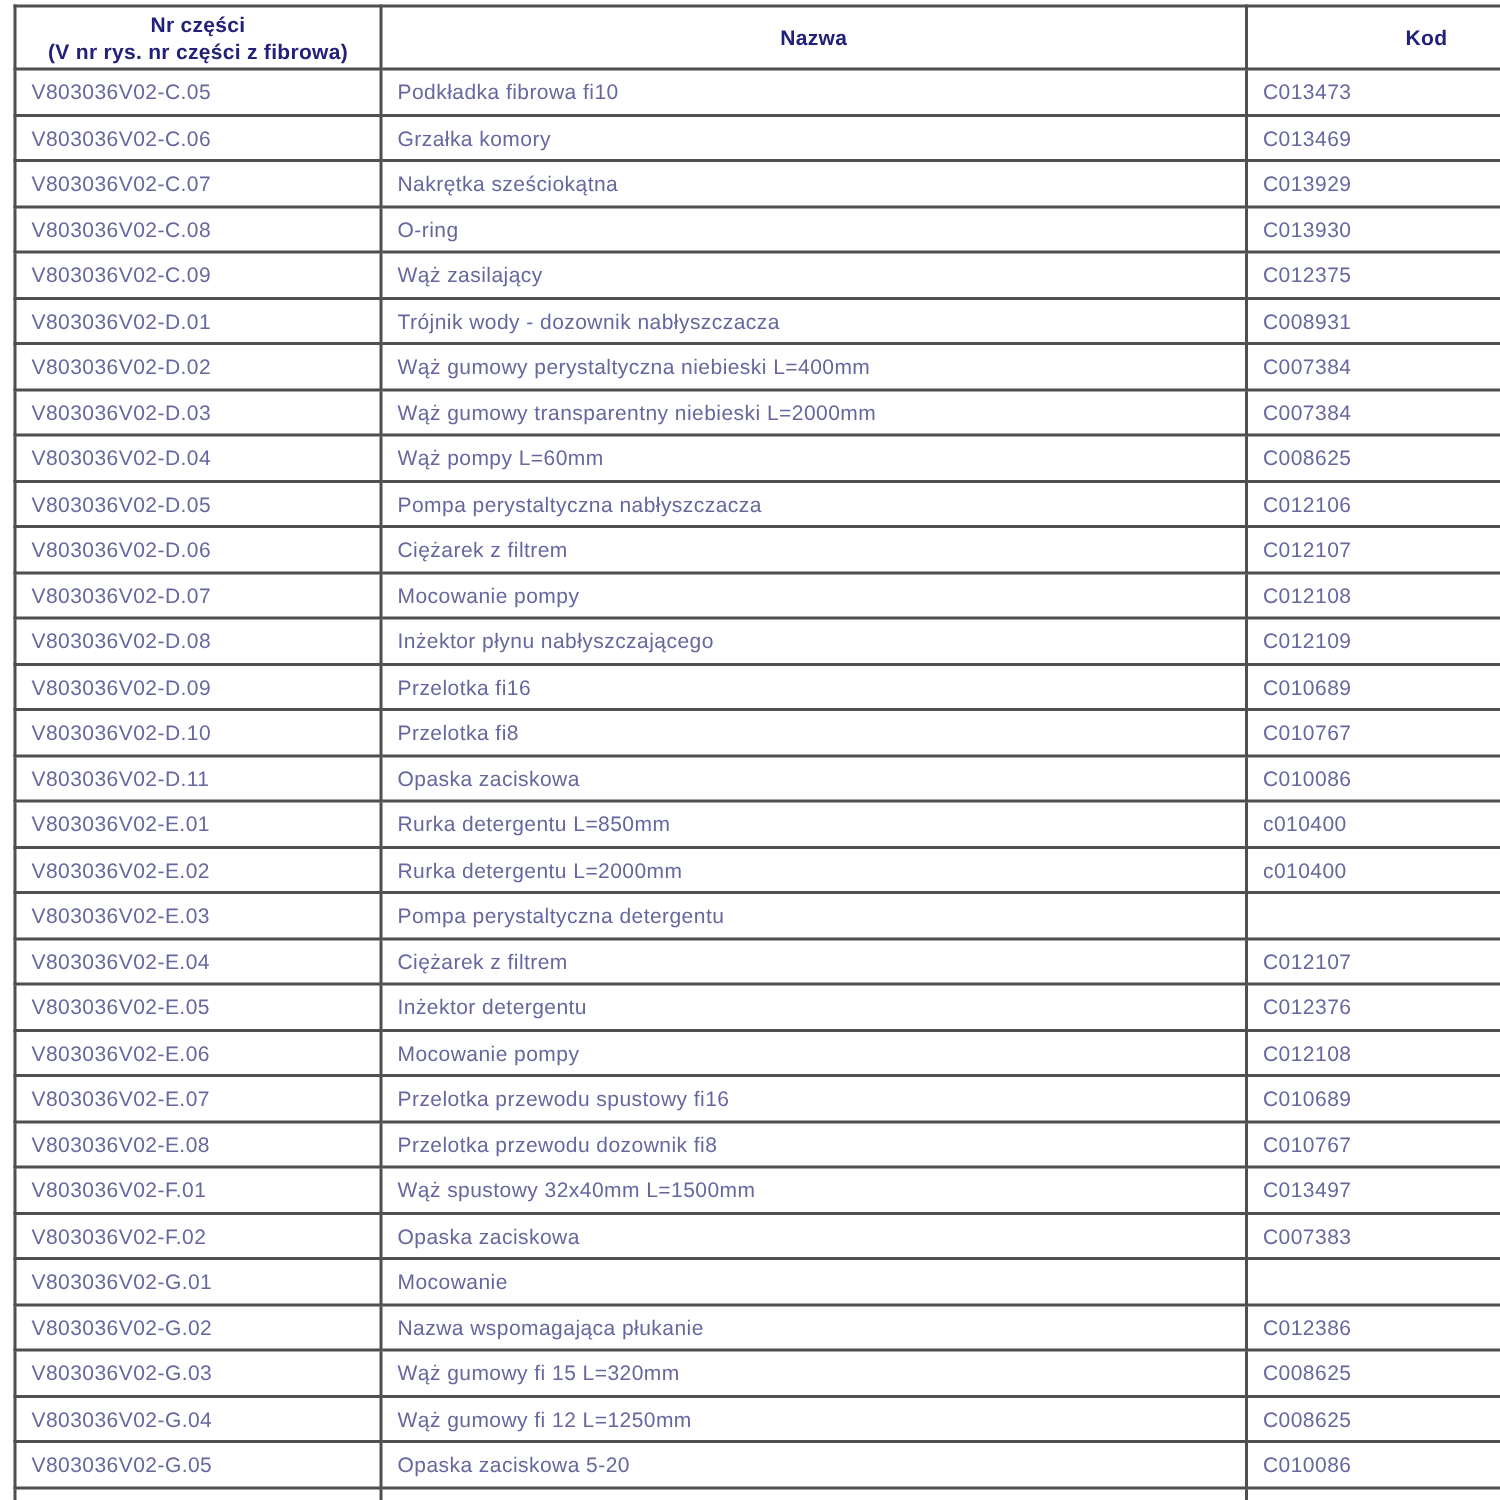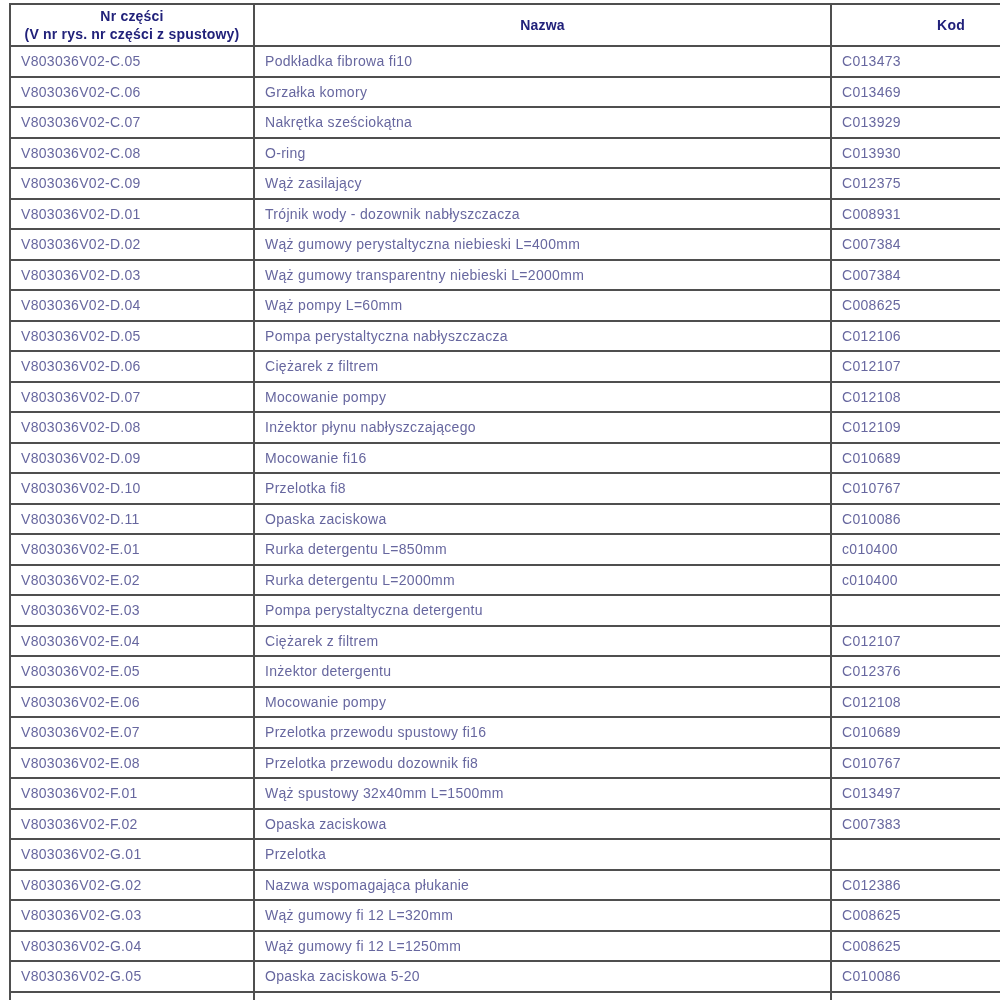--- a/index.html
+++ b/index.html
@@ -67,21 +67,21 @@
   <table class="parts-table">
     <colgroup>
       <col style="width:244px">
       <col style="width:577px">
       <col style="width:240px">
     </colgroup>
     <thead>
       <tr>
         <th>
           <div class="hdr-line">Nr części</div>
-          <div class="hdr-line">(V nr rys. nr części z spustowy)</div>
+          <div class="hdr-line">(V nr rys. nr części z fibrowa)</div>
         </th>
         <th>Nazwa</th>
         <th>Kod</th>
       </tr>
     </thead>
     <tbody id="rows-body">
   <tr>
     <td>V803036V02-C.05</td>
     <td>Podkładka fibrowa fi10</td>
     <td>C013473</td>
@@ -154,21 +154,21 @@
   </tr>
 
   <tr>
     <td>V803036V02-D.08</td>
     <td>Inżektor płynu nabłyszczającego</td>
     <td>C012109</td>
   </tr>
 
   <tr>
     <td>V803036V02-D.09</td>
-    <td>Mocowanie fi16</td>
+    <td>Przelotka fi16</td>
     <td>C010689</td>
   </tr>
 
   <tr>
     <td>V803036V02-D.10</td>
     <td>Przelotka fi8</td>
     <td>C010767</td>
   </tr>
 
   <tr>
@@ -232,33 +232,33 @@
   </tr>
 
   <tr>
     <td>V803036V02-F.02</td>
     <td>Opaska zaciskowa</td>
     <td>C007383</td>
   </tr>
 
   <tr>
     <td>V803036V02-G.01</td>
-    <td>Przelotka</td>
+    <td>Mocowanie</td>
     <td></td>
   </tr>
 
   <tr>
     <td>V803036V02-G.02</td>
     <td>Nazwa wspomagająca płukanie</td>
     <td>C012386</td>
   </tr>
 
   <tr>
     <td>V803036V02-G.03</td>
-    <td>Wąż gumowy fi 12 L=320mm</td>
+    <td>Wąż gumowy fi 15 L=320mm</td>
     <td>C008625</td>
   </tr>
 
   <tr>
     <td>V803036V02-G.04</td>
     <td>Wąż gumowy fi 12 L=1250mm</td>
     <td>C008625</td>
   </tr>
 
   <tr>

